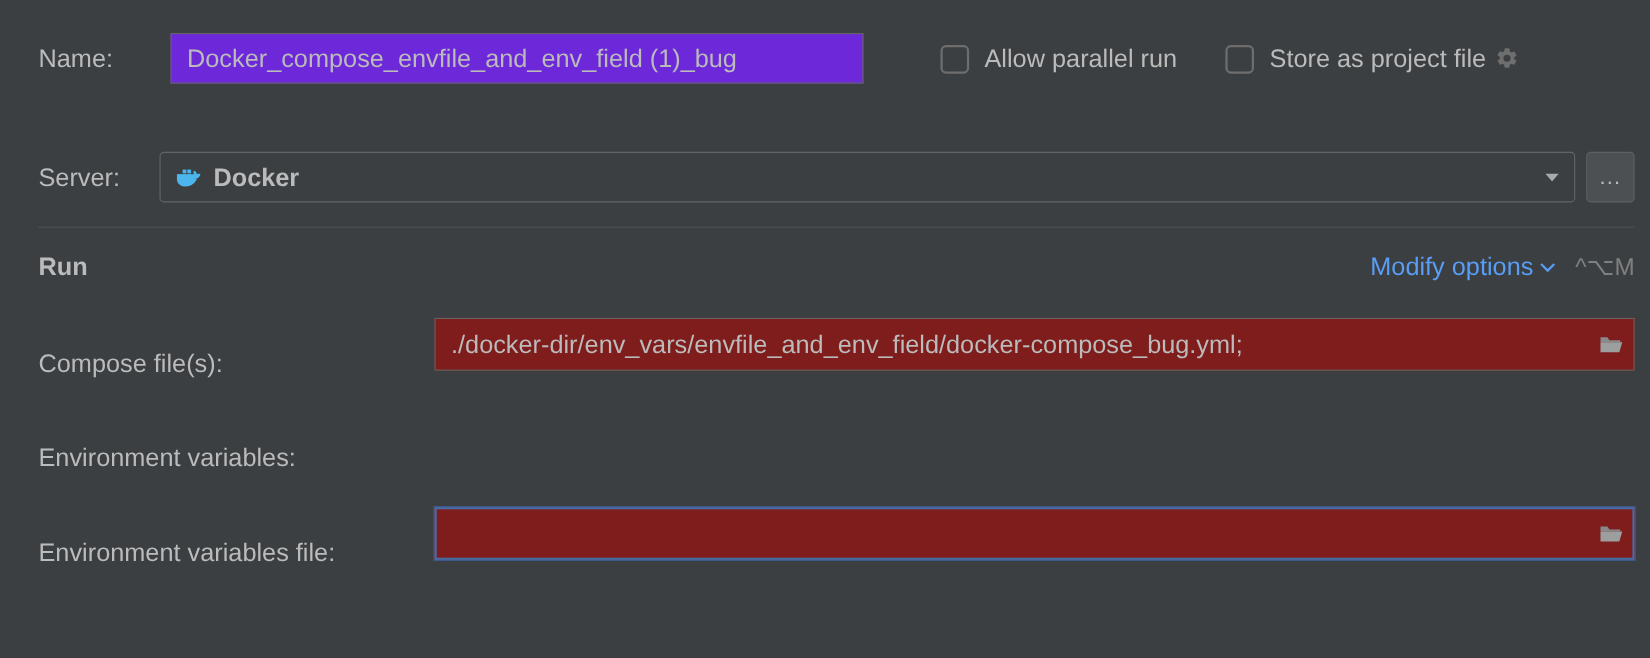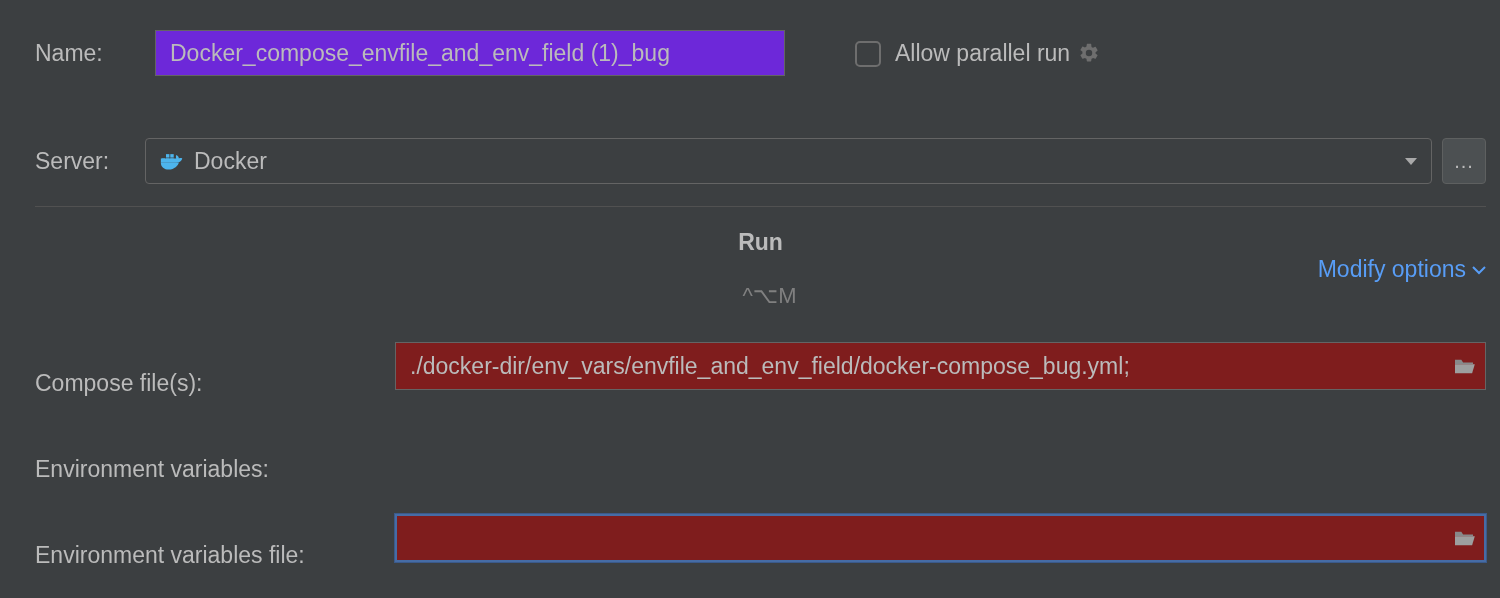--- a/index.html
+++ b/index.html
@@ -69,20 +69,21 @@
   .server-select {
     flex: 1;
     height: 46px;
     background: #3c3f41;
     border: 1px solid #646464;
     border-radius: 4px;
     display: flex;
     align-items: center;
     padding: 0 14px;
     position: relative;
+    font-weight: bold;
   }
   .docker-icon {
     width: 24px;
     height: 20px;
     margin-right: 10px;
     flex-shrink: 0;
   }
   .caret {
     margin-left: auto;
     width: 0; height: 0;
@@ -106,21 +107,20 @@
   }
   .hr {
     height: 1px;
     background: #515151;
     margin: 22px 0 22px 0;
   }
   .section-header {
     display: flex;
     align-items: center;
     margin-bottom: 26px;
-    flex-direction: column;
   }
   .section-title {
     font-weight: bold;
     color: #bbbbbb;
   }
   .modify-link {
     margin-left: auto;
     color: #589df6;
     display: flex;
     align-items: center;
@@ -179,20 +179,24 @@
 <body>
 
 <div class="container">
 
   <div class="row">
     <div class="label name-label">Name:</div>
     <input class="name-input" type="text" value="Docker_compose_envfile_and_env_field (1)_bug" style="">
     <label class="checkbox-group">
       <span class="checkbox"></span>
       <span>Allow parallel run</span>
+    </label>
+    <label class="checkbox-group second">
+      <span class="checkbox"></span>
+      <span>Store as project file</span>
     </label>
     <span class="gear-icon-wrap">
       <svg width="22" height="22" viewBox="0 0 24 24">
         <path fill="#6e6e6e" d="M19.14 12.94a7.14 7.14 0 0 0 .05-.94 7.14 7.14 0 0 0-.05-.94l2.03-1.58a.5.5 0 0 0 .12-.64l-1.92-3.32a.5.5 0 0 0-.6-.22l-2.39.96a7.03 7.03 0 0 0-1.62-.94l-.36-2.54A.5.5 0 0 0 13.9 2h-3.8a.5.5 0 0 0-.5.42l-.36 2.54c-.58.24-1.12.55-1.62.94l-2.39-.96a.5.5 0 0 0-.6.22L2.71 8.48a.5.5 0 0 0 .12.64l2.03 1.58c-.03.31-.05.63-.05.94s.02.63.05.94l-2.03 1.58a.5.5 0 0 0-.12.64l1.92 3.32c.13.22.4.31.6.22l2.39-.96c.5.39 1.04.7 1.62.94l.36 2.54a.5.5 0 0 0 .5.42h3.8a.5.5 0 0 0 .5-.42l.36-2.54c.58-.24 1.12-.55 1.62-.94l2.39.96c.2.09.47 0 .6-.22l1.92-3.32a.5.5 0 0 0-.12-.64l-2.03-1.58zM12 15.5A3.5 3.5 0 1 1 12 8.5a3.5 3.5 0 0 1 0 7z"></path>
       </svg>
     </span>
   </div>
 
   <div class="server-row">
     <div class="label server-label">Server:</div>

